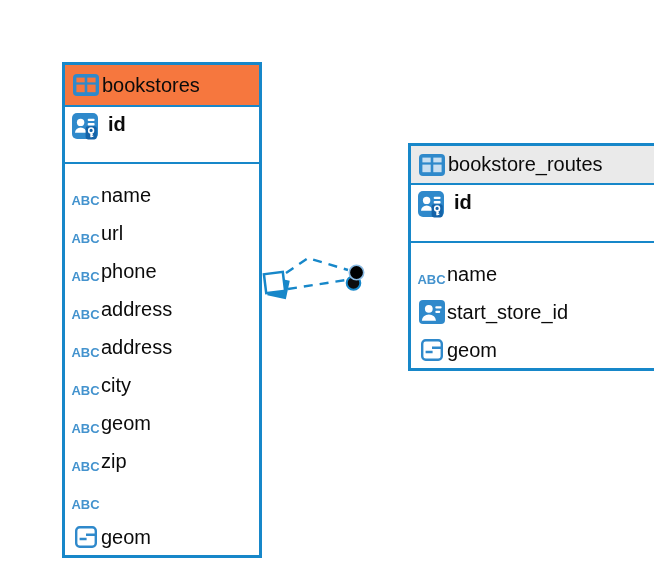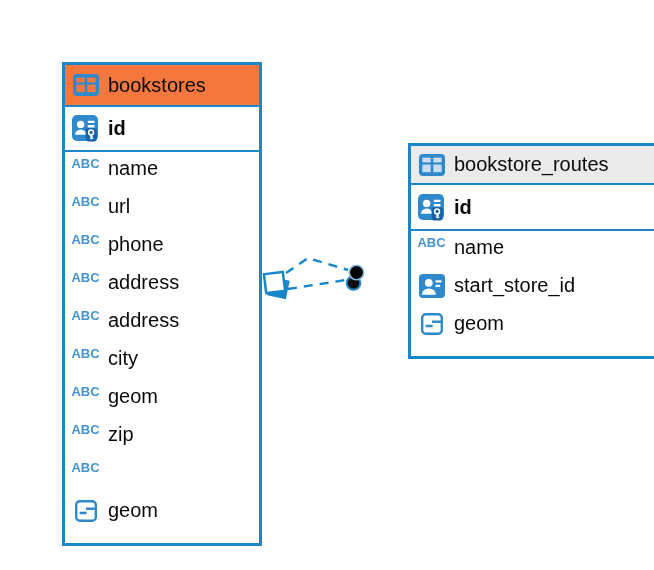--- a/index.html
+++ b/index.html
@@ -4,29 +4,29 @@
 <style>
   html,body{margin:0;padding:0;}
   body{
     width:654px;height:570px;position:relative;background:#ffffff;overflow:hidden;
     font-family:"Liberation Sans",sans-serif;color:#0b0b0b;
   }
   .er-table{
     position:absolute;background:#ffffff;border:3px solid #1787C9;box-sizing:border-box;
   }
   .er-table .hdr{
-    display:flex;align-items:center;gap:9px;padding:0 7px;
+    display:flex;align-items:center;gap:3px;padding:0 7px;
     border-bottom:2px solid #1787C9;font-size:20px;white-space:nowrap;
   }
   .er-table .pk-row{
-    display:flex;align-items:center;gap:9px;padding:0 7px;
+    display:flex;align-items:flex-start;gap:9px;padding:6px 7px;
     border-bottom:2px solid #1787C9;font-size:20px;font-weight:700;
   }
   .er-table .body{padding:5px 0 6px 0;}
-  .row{display:flex;align-items:flex-start;gap:9px;height:38px;padding:0 7px;font-size:20px;white-space:nowrap;}
+  .row{display:flex;align-items:flex-end;gap:2px;height:38px;padding:0 7px;font-size:20px;white-space:nowrap;}
   .iconslot{width:27px;min-width:27px;display:flex;align-items:center;justify-content:center;}
   .abc{
     font-size:13px;font-weight:800;letter-spacing:0px;color:#4493CE;line-height:1;
     transform:scaleY(1.05);
   }
   #bookstores{left:62px;top:62px;width:200px;}
   #bookstores .hdr{height:40px;background:#F6773E;}
   #bookstores .pk-row{height:43px;}
   #routes{left:368px;top:143px;width:262px;margin-left:40px;}
   #routes .hdr{height:37px;background:#EAEAEA;}

